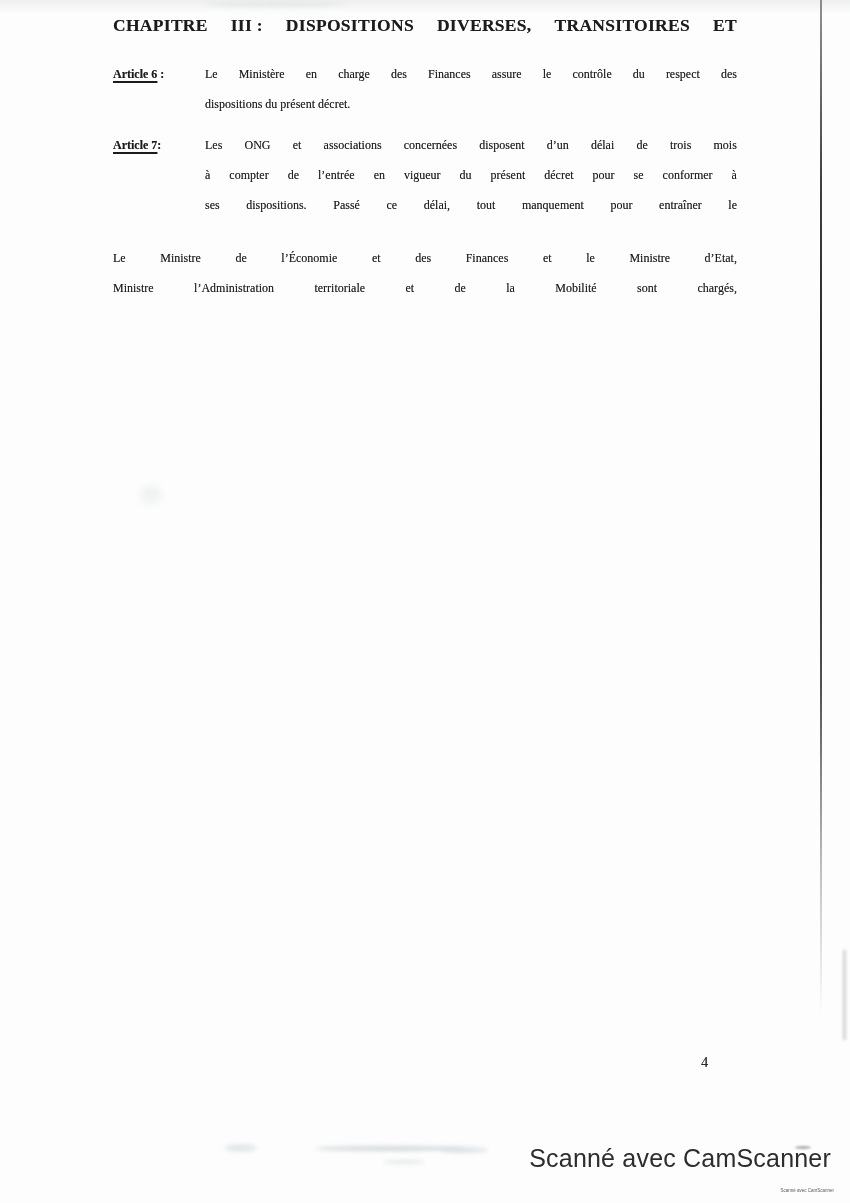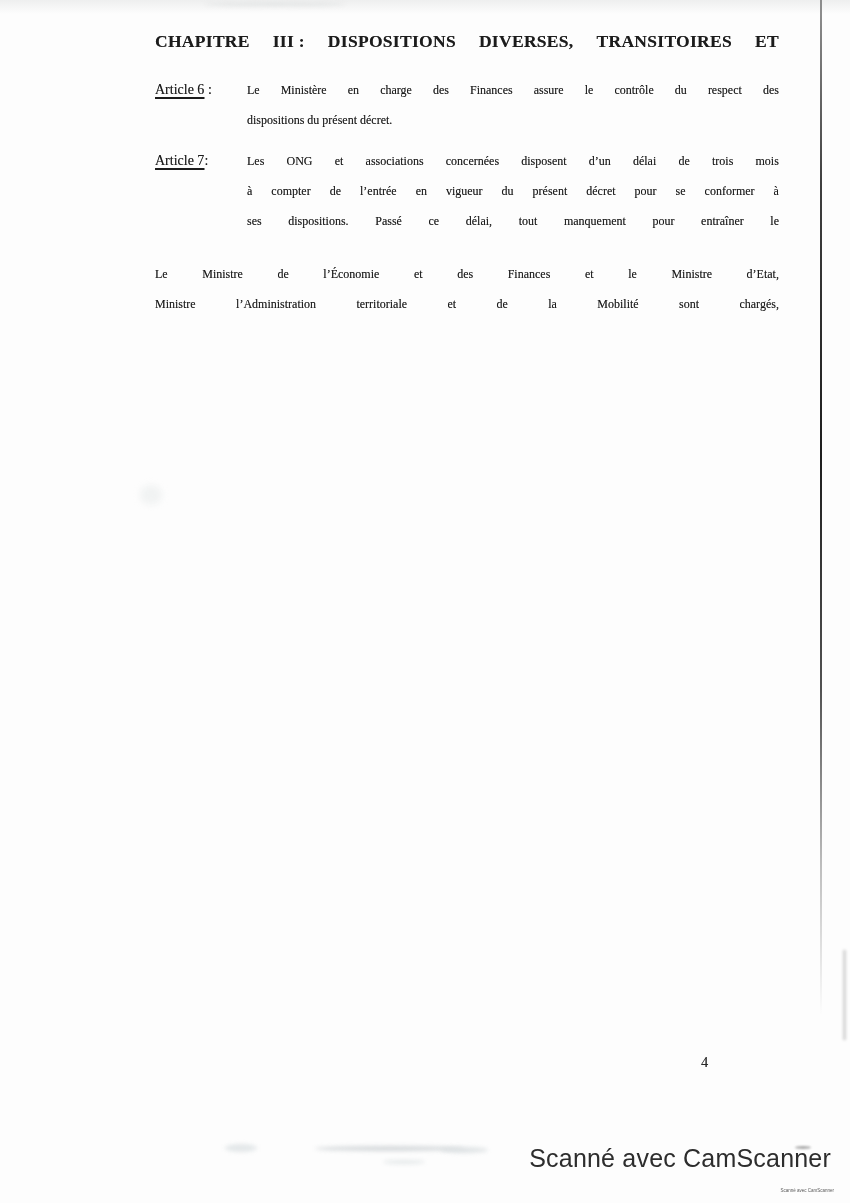--- a/index.html
+++ b/index.html
@@ -19,45 +19,44 @@
     content: "";
     position: absolute;
     left: 0; top: 0; right: 0; height: 14px;
     background: linear-gradient(180deg, rgba(210,212,212,0.35), rgba(253,253,253,0));
     pointer-events: none;
   }
 
   .content {
     position: absolute;
     left: 113px;
-    top: 30px;
+    top: 14px;
     width: 624px;
-    margin-left: 42px;
   }
 
   .heading {
     font-weight: 700;
     font-size: 17.5px;
     letter-spacing: 0.3px;
     text-shadow: 0 0 0.5px rgba(20,20,20,0.55);
   }
   .heading .hline { height: 23px; line-height: 23px; white-space: nowrap; }
 
   .articles { margin-top: 22px; }
 
   .article { display: flex; }
   .article.a6 { margin-top: 0; }
   .article.a7 { margin-top: 11px; }
   .article.a8 { margin-top: 23px; }
 
   .article-label-col {
     width: 92px;
     flex: 0 0 92px;
-    font-weight: 400;
-    font-size: 14px;
+    font-weight: 700;
+    font-size: 12px;
     line-height: 30px;
     white-space: nowrap;
     text-shadow: 0 0 0.5px rgba(20,20,20,0.5);
   }
   .article-label-col .lbl {
     text-decoration: underline;
     text-decoration-thickness: 1.5px;
     text-underline-offset: 3px;
   }
 

